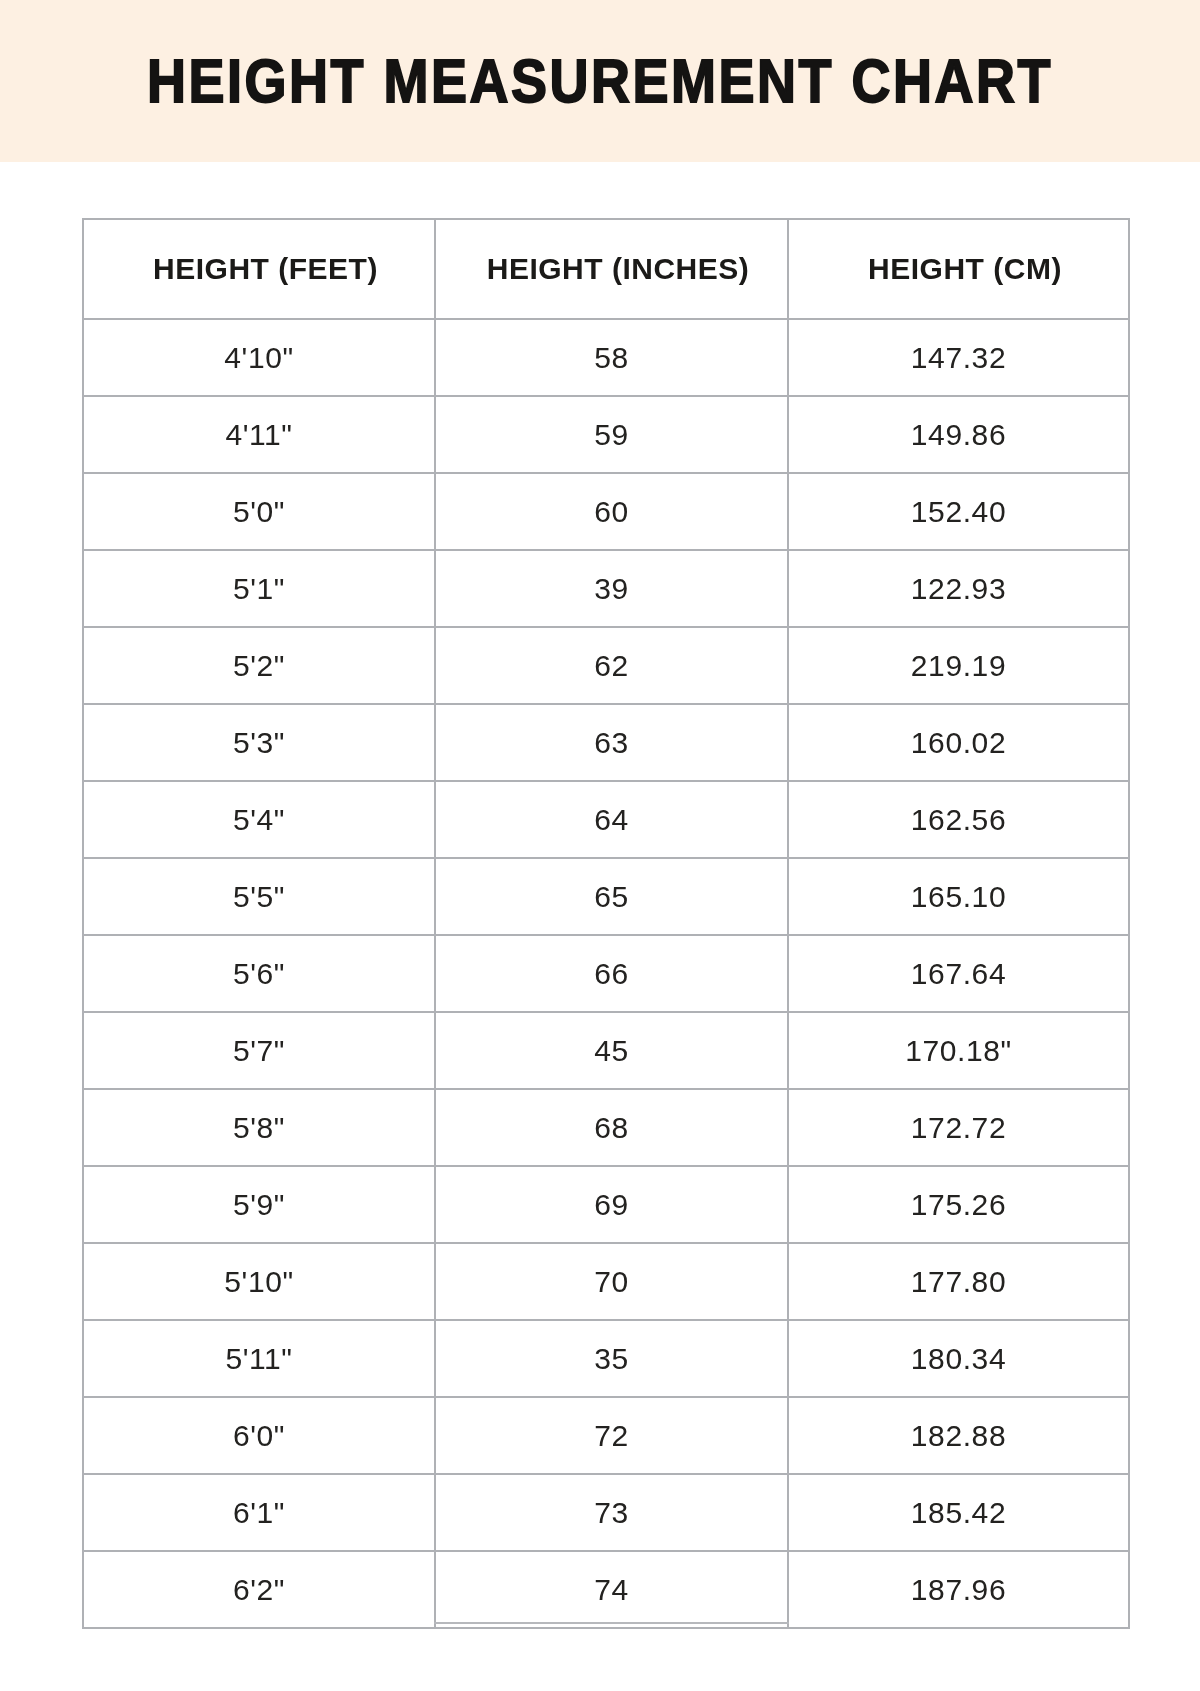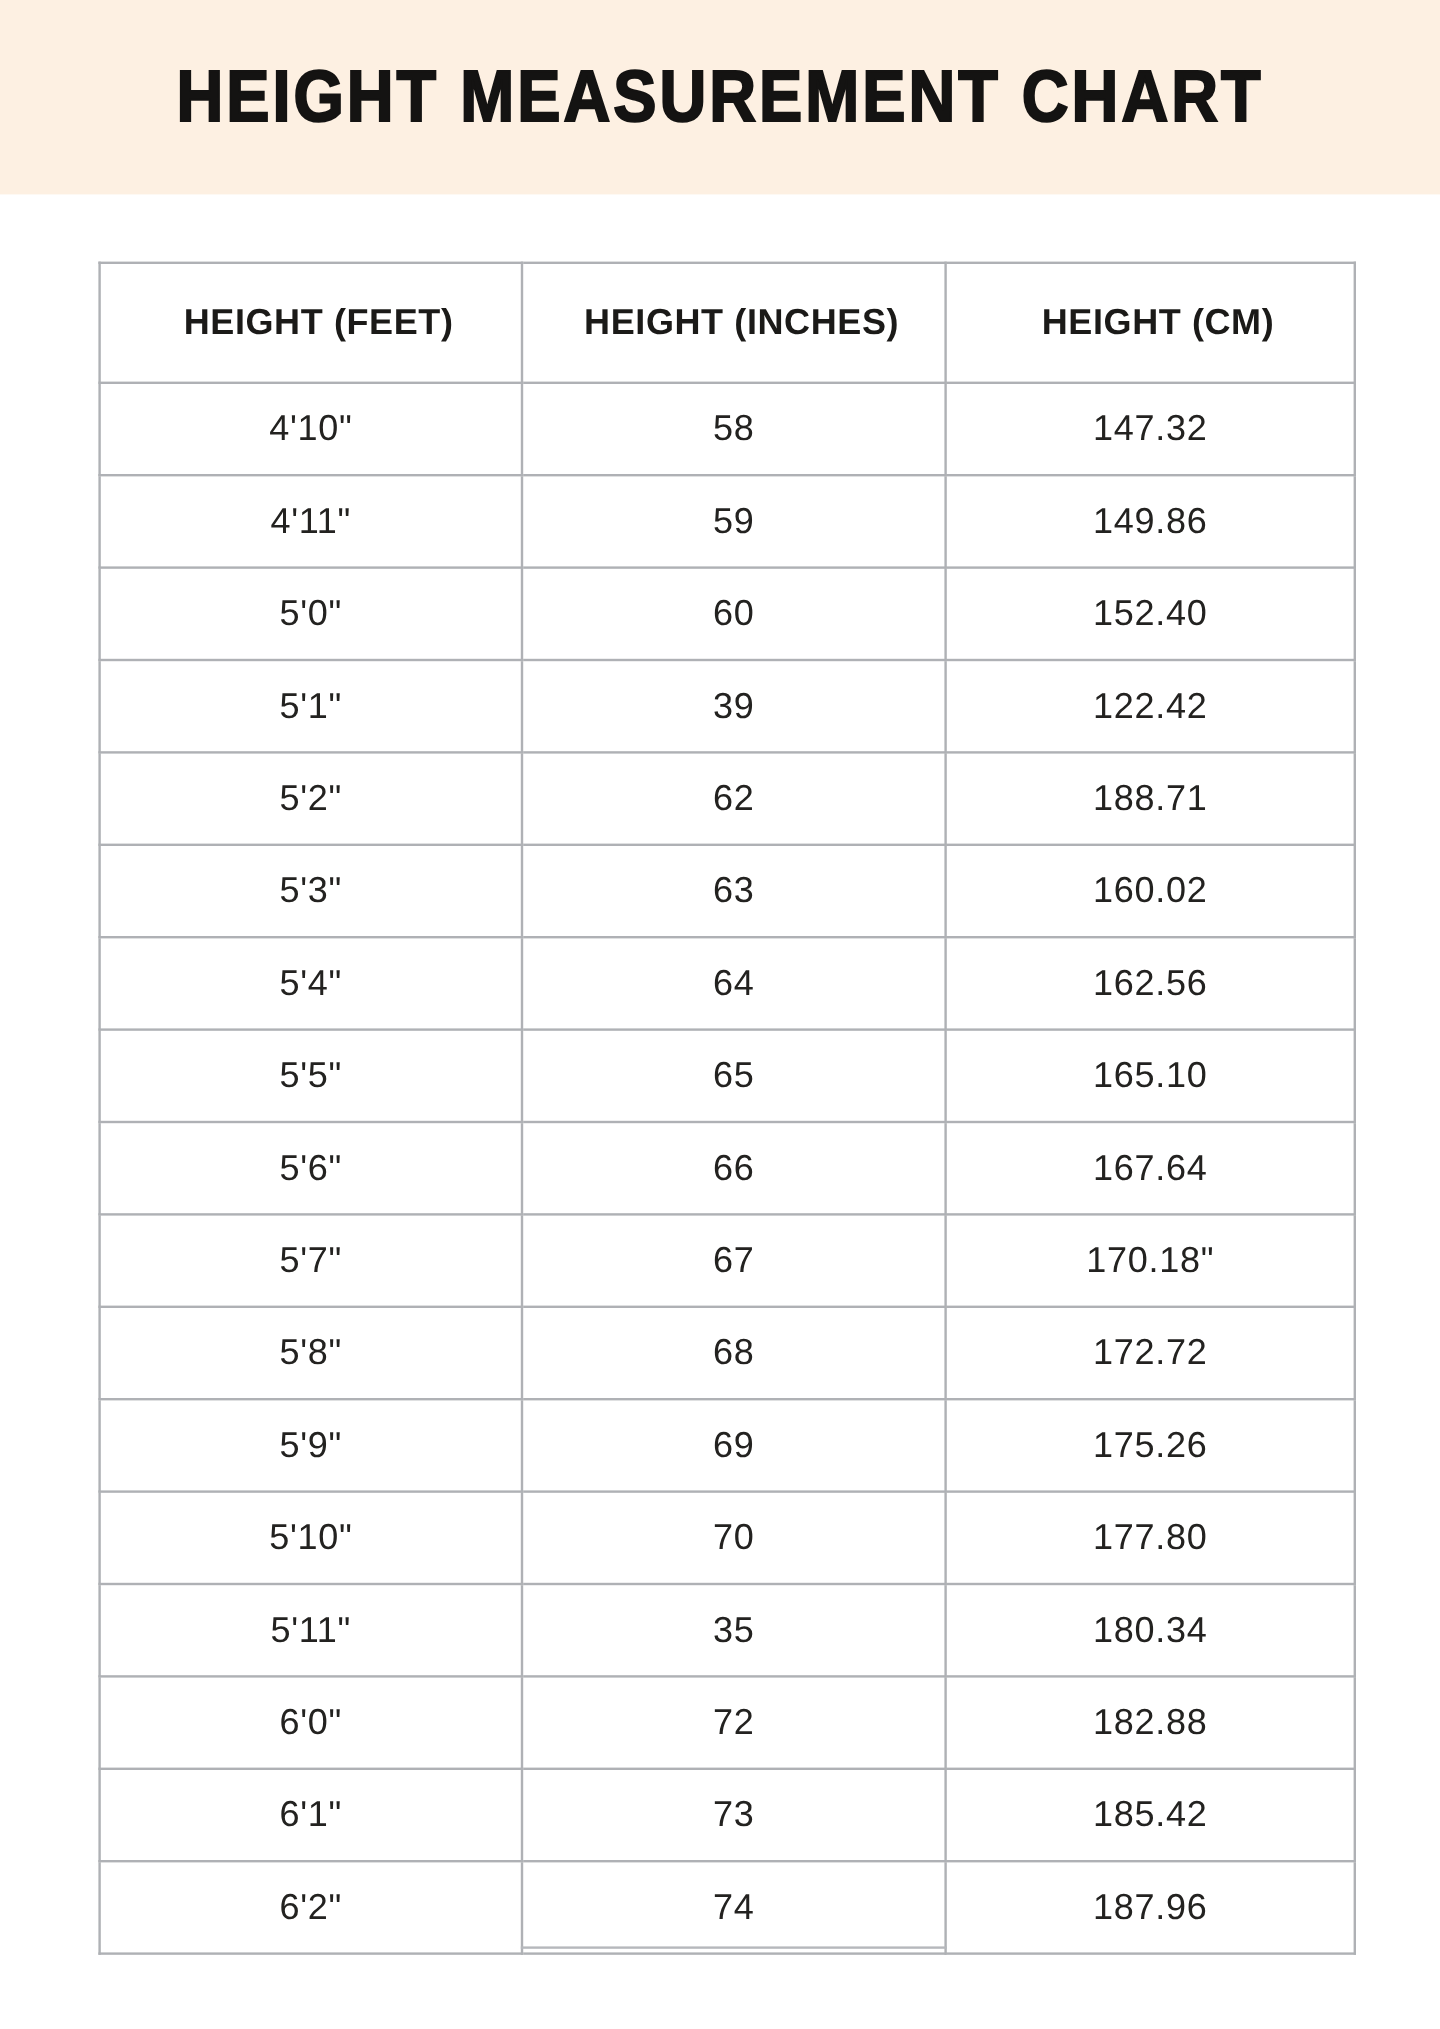--- a/index.html
+++ b/index.html
@@ -106,26 +106,26 @@
             <td>149.86</td>
           </tr>
           <tr>
             <td>5'0"</td>
             <td>60</td>
             <td>152.40</td>
           </tr>
           <tr>
             <td>5'1"</td>
             <td>39</td>
-            <td>122.42</td>
+            <td>122.93</td>
           </tr>
           <tr>
             <td>5'2"</td>
             <td>62</td>
-            <td>188.71</td>
+            <td>219.19</td>
           </tr>
           <tr>
             <td>5'3"</td>
             <td>63</td>
             <td>160.02</td>
           </tr>
           <tr>
             <td>5'4"</td>
             <td>64</td>
             <td>162.56</td>
@@ -135,21 +135,21 @@
             <td>65</td>
             <td>165.10</td>
           </tr>
           <tr>
             <td>5'6"</td>
             <td>66</td>
             <td>167.64</td>
           </tr>
           <tr>
             <td>5'7"</td>
-            <td>67</td>
+            <td>45</td>
             <td>170.18"</td>
           </tr>
           <tr>
             <td>5'8"</td>
             <td>68</td>
             <td>172.72</td>
           </tr>
           <tr>
             <td>5'9"</td>
             <td>69</td>

